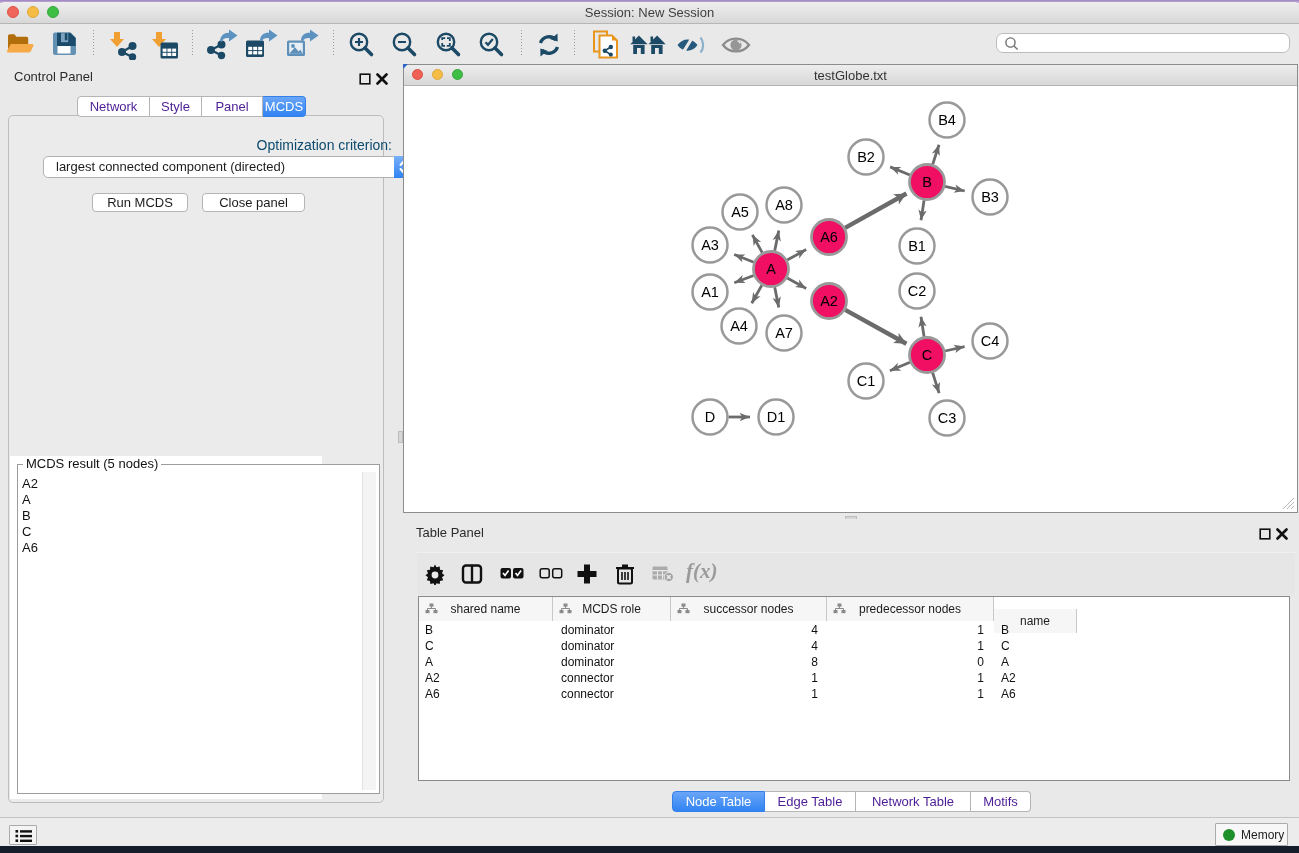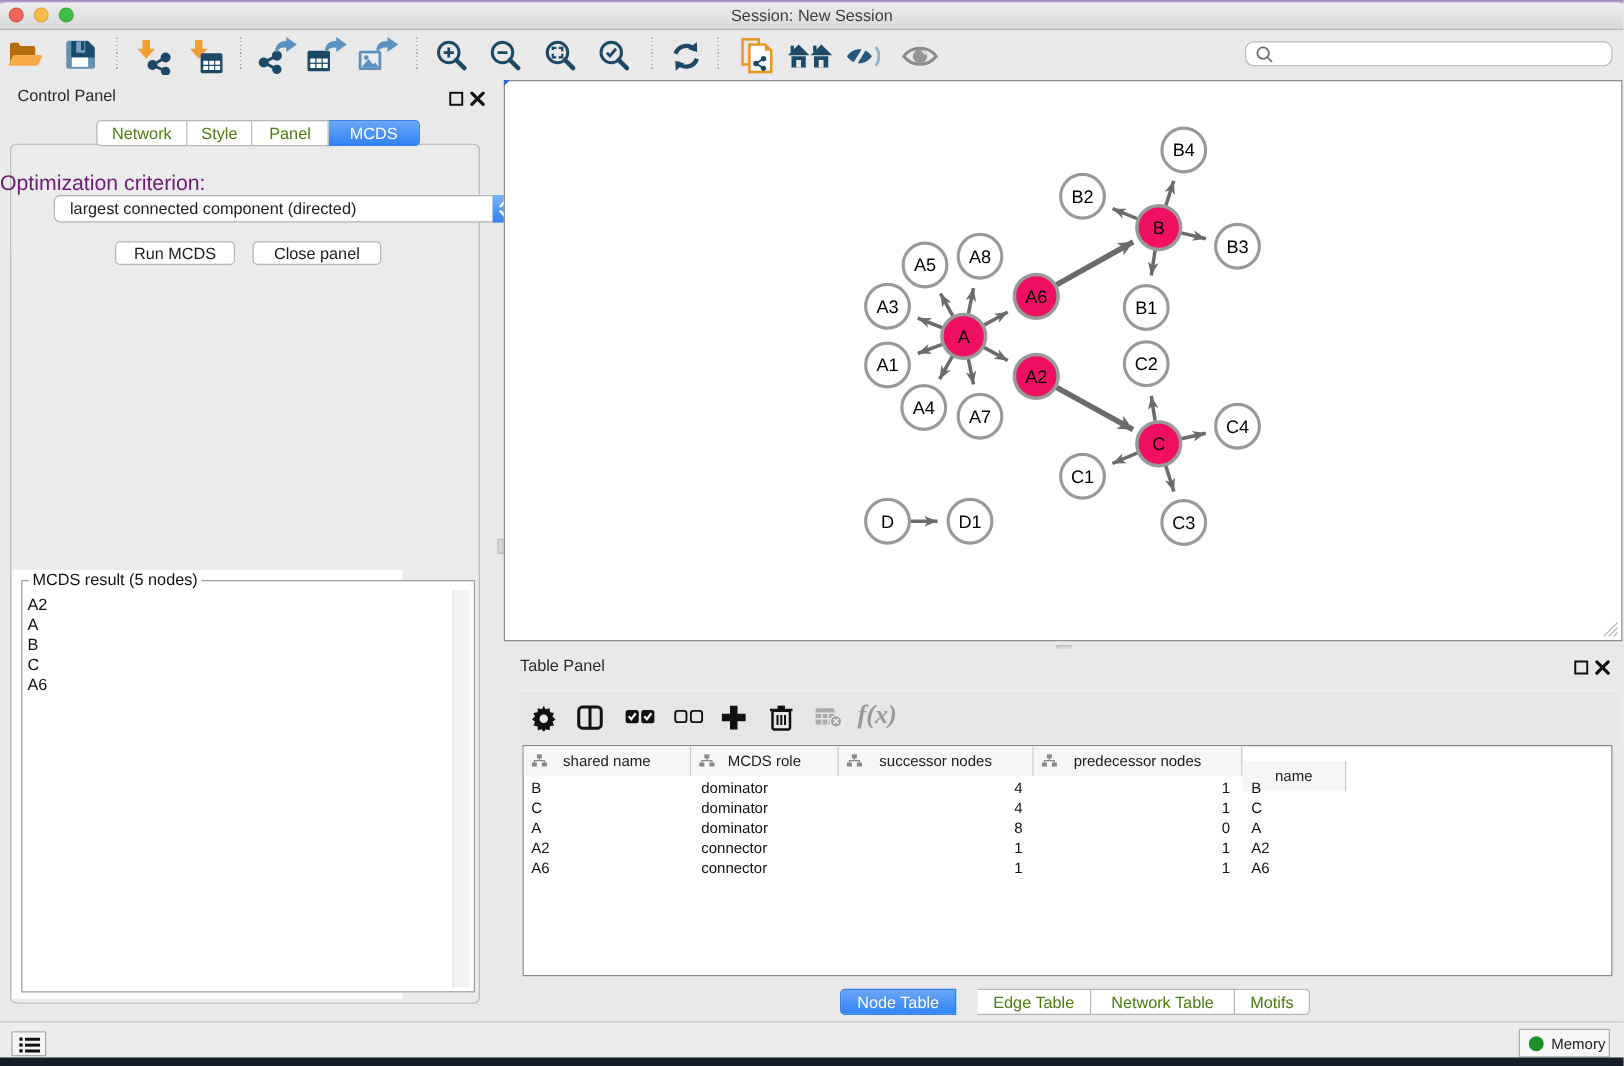--- a/index.html
+++ b/index.html
@@ -19,27 +19,27 @@
   background-image:repeating-linear-gradient(#9a9a9a 0 1px, transparent 1px 3px); }
 .ticon { position:absolute; top:5px; }
 #searchbox { position:absolute; left:996px; top:8px; width:294px; height:20px; background:#fff;
   border:1px solid #bdbdbd; border-radius:7px; }
 
 #cp { left:0; top:60px; width:392px; height:741px; background:#e9e9e9; }
 #cp-title { position:absolute; left:14px; top:7px; font-size:13px; color:#2b2b2b; }
 .wicon { position:absolute; font-size:12px; color:#111; }
 #cp-tabs { position:absolute; left:77px; top:34px; height:21px; display:flex; }
 .seg { height:21px; background:#fff; border:1px solid #b5b5b5; border-left:none; font-size:13px;
-  color:#4d7c0f; text-align:center; line-height:19px; }
+  color:#4c1d95; text-align:center; line-height:19px; }
 .seg.first { border-left:1px solid #b5b5b5; border-radius:4px 0 0 4px; }
 .seg.last { border-radius:0 4px 4px 0; }
 .seg.sel { background:linear-gradient(#6aa6f8,#3183f3); color:#fff; border-color:#3580e8; }
 #cp-pane { position:absolute; left:8px; top:53px; width:376px; height:688px; border:1px solid #bcbcbc;
   border-radius:5px; background:#ebebeb; }
-#opt-label { position:absolute; left:0; top:75px; width:100%; text-align:left; font-size:17px; color:#701a75; }
+#opt-label { position:absolute; left:0; top:75px; width:100%; text-align:right; font-size:14px; color:#0c4a6e; }
 #dropdown { position:absolute; left:43px; top:94px; width:372px; height:22px; background:#fff;
   border:1px solid #b2b2b2; border-radius:5px; }
 #dd-text { position:absolute; left:12px; top:2px; font-size:13px; color:#1c1c1c; }
 #dd-btn { position:absolute; right:-1px; top:-1px; width:21px; height:22px; border-radius:0 5px 5px 0;
   background:linear-gradient(#79b0f8,#3082f2); }
 .btn { position:absolute; height:19px; background:#fff; border:1px solid #b5b5b5; border-radius:4px;
   font-size:13px; color:#1c1c1c; text-align:center; line-height:18px; }
 #result-wrap { position:absolute; left:10px; top:394px; width:312px; height:343px; background:#fff; }
 #result-box { position:absolute; left:7px; top:8px; width:363px; height:330px; border:1px solid #9d9d9d; background:#fff; }
 #result-legend { position:absolute; left:5px; top:-9px; background:#fff; padding:0 3px; font-size:13px; color:#111; }
@@ -228,21 +228,21 @@
         <rect x="1.2" y="1.2" width="9.6" height="9.6" fill="none" stroke="#111" stroke-width="1.6"></rect>
       </svg>
     <svg class="wicon" style="left:376px;top:11px;" width="12" height="12" viewBox="0 0 12 12">
         <path d="M1.5 1.5 L10.5 10.5 M10.5 1.5 L1.5 10.5" stroke="#111" stroke-width="2.6" stroke-linecap="round"></path>
       </svg>
     <div id="cp-pane"></div>
     <div id="cp-tabs">
       <div class="seg first" style="width:73px;">Network</div>
       <div class="seg" style="width:52px;">Style</div>
       <div class="seg" style="width:61px;">Panel</div>
-      <div class="seg last sel" style="width:73px;">MCDS</div>
+      <div class="seg last sel" style="width:43px;">MCDS</div>
     </div>
     <div id="opt-label">Optimization criterion:</div>
     <div id="dropdown">
       <div id="dd-text">largest connected component (directed)</div>
       <div id="dd-btn">
         <svg width="21" height="22" viewBox="0 0 21 22">
           <path d="M6.5 9 L10.5 4.5 L14.5 9" fill="none" stroke="#fff" stroke-width="2" stroke-linecap="round" stroke-linejoin="round"></path>
           <path d="M6.5 13 L10.5 17.5 L14.5 13" fill="none" stroke="#fff" stroke-width="2" stroke-linecap="round" stroke-linejoin="round"></path>
         </svg>
       </div>
@@ -252,20 +252,26 @@
     <div id="result-wrap">
       <div id="result-box">
         <div id="result-legend">MCDS result (5 nodes)</div>
         <div id="result-list">A2<br>A<br>B<br>C<br>A6</div>
         <div id="result-scroll"></div>
       </div>
     </div>
   </div>
 
   <div class="abs" id="netwin">
+    <div id="net-titlebar">
+      <div class="ntl" style="left:8px; background:#ef6156; border:1px solid #dc4f44;"></div>
+      <div class="ntl" style="left:28px; background:#f5bd45; border:1px solid #e0a73a;"></div>
+      <div class="ntl" style="left:48px; background:#3ebe45; border:1px solid #36a83d;"></div>
+      <div id="net-title">testGlobe.txt</div>
+    </div>
     <svg style="position:absolute;left:-1px;top:-1px;z-index:5;" width="5" height="5" viewBox="0 0 5 5">
         <path d="M0 0 L5 0 L0 5 Z" fill="#2f63c4"></path>
       </svg>
     <svg id="graph" width="893" height="427" viewBox="0 0 893 427">
       <defs>
 <marker id="art" markerUnits="userSpaceOnUse" markerWidth="11" markerHeight="10" refX="10.5" refY="4.75" orient="auto">
             <path d="M0 0.5 L10.5 4.75 L0 9 L2.8 4.75 Z" fill="#6b6b6b"></path>
           </marker>
 <marker id="arT" markerUnits="userSpaceOnUse" markerWidth="13" markerHeight="12" refX="12" refY="5.75" orient="auto">
             <path d="M0 0 L12 5.75 L0 11.5 L3 5.75 Z" fill="#6b6b6b"></path>
@@ -434,21 +440,21 @@
       <div class="td" style="left:408px;top:73px;width:157px;text-align:right;">1</div>
       <div class="td" style="left:582px;top:73px;">A2</div>
       <div class="td" style="left:6px;top:89px;">A6</div>
       <div class="td" style="left:142px;top:89px;">connector</div>
       <div class="td" style="left:252px;top:89px;width:147px;text-align:right;">1</div>
       <div class="td" style="left:408px;top:89px;width:157px;text-align:right;">1</div>
       <div class="td" style="left:582px;top:89px;">A6</div>
     </div>
     <div id="tp-tabs">
       <div class="seg first sel" style="width:93px;">Node Table</div>
-      <div class="seg" style="width:91px;margin-left:17px;">Edge Table</div>
+      <div class="seg" style="width:91px;">Edge Table</div>
       <div class="seg" style="width:115px;">Network Table</div>
       <div class="seg last" style="width:60px;">Motifs</div>
     </div>
   </div>
 
   <div class="abs" id="statusbar">
     <div id="st-left">
       <svg width="18" height="14" style="position:absolute;left:5px;top:3px;" viewBox="0 0 18 14">
         <rect x="0.5" y="1" width="2.6" height="2.6" fill="#111"></rect>
           <rect x="5" y="1.2" width="12" height="2.4" fill="#111"></rect>

